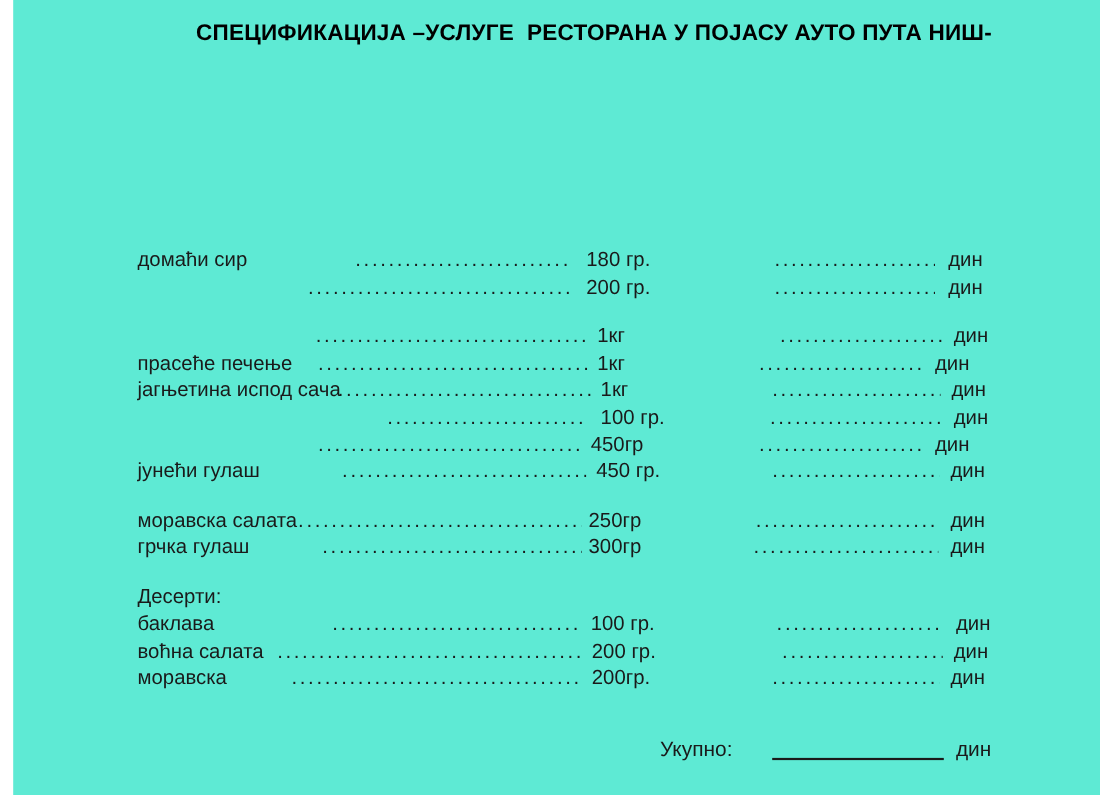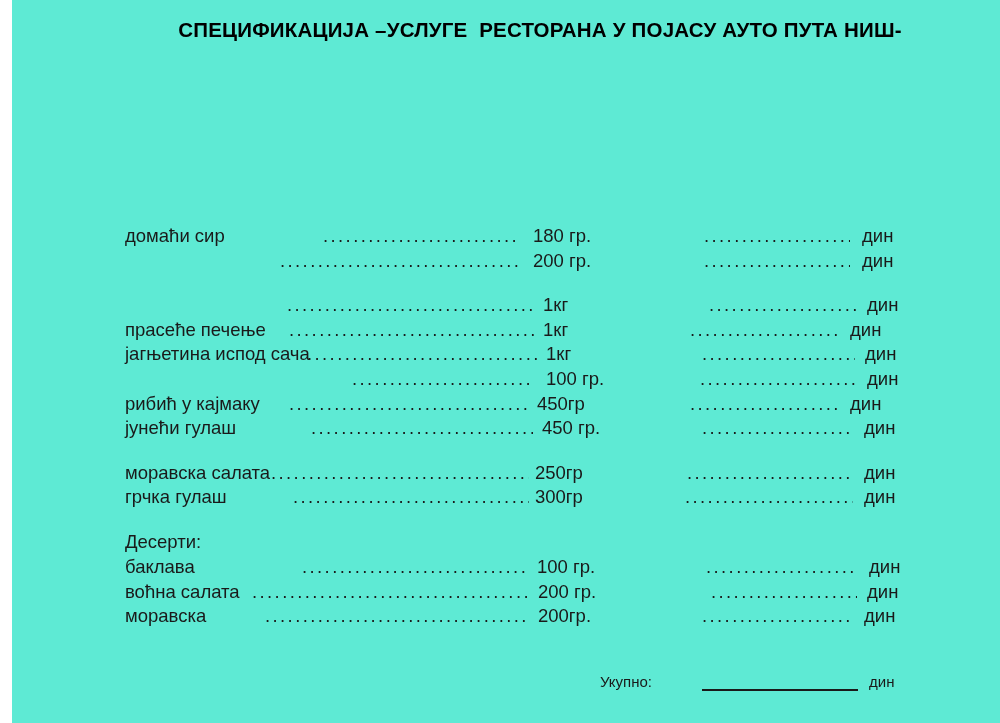--- a/index.html
+++ b/index.html
@@ -130,21 +130,21 @@
     white-space: pre;
   }
 
   
   .total {
     position: absolute;
     left: 0;
     top: 668px;
     width: 884px;
     height: 32px;
-    font-size: 15px;
+    font-size: 19px;
     line-height: 28px;
     color: #1a1a1a;
   }
   .total-label {
     position: absolute;
     left: 588px;
     top: 0;
     white-space: pre;
   }
   .total-rule {
@@ -207,21 +207,20 @@
         <span class="leader-right" style="left: 690px; width: 153px;">....................................................................</span>
         <span class="unit" style="left: 853px;">дин</span>
       </div>
       <div class="row">
         <span class="leader-left" style="left: 340px; width: 182px;">....................................................................</span>
         <span class="qty" style="left: 534px;">100 гр.</span>
         <span class="leader-right" style="left: 688px; width: 157px;">....................................................................</span>
         <span class="unit" style="left: 855px;">дин</span>
       </div>
       <div class="row">
-        <span class="item-name">рибић у кајмаку</span>
         <span class="leader-left" style="left: 277px; width: 239px;">....................................................................</span>
         <span class="qty" style="left: 525px;">450гр</span>
         <span class="leader-right" style="left: 678px; width: 148px;">....................................................................</span>
         <span class="unit" style="left: 838px;">дин</span>
       </div>
       <div class="row">
         <span class="item-name">јунећи гулаш</span>
         <span class="leader-left" style="left: 299px; width: 222px;">....................................................................</span>
         <span class="qty" style="left: 530px;">450 гр.</span>
         <span class="leader-right" style="left: 690px; width: 152px;">....................................................................</span>

